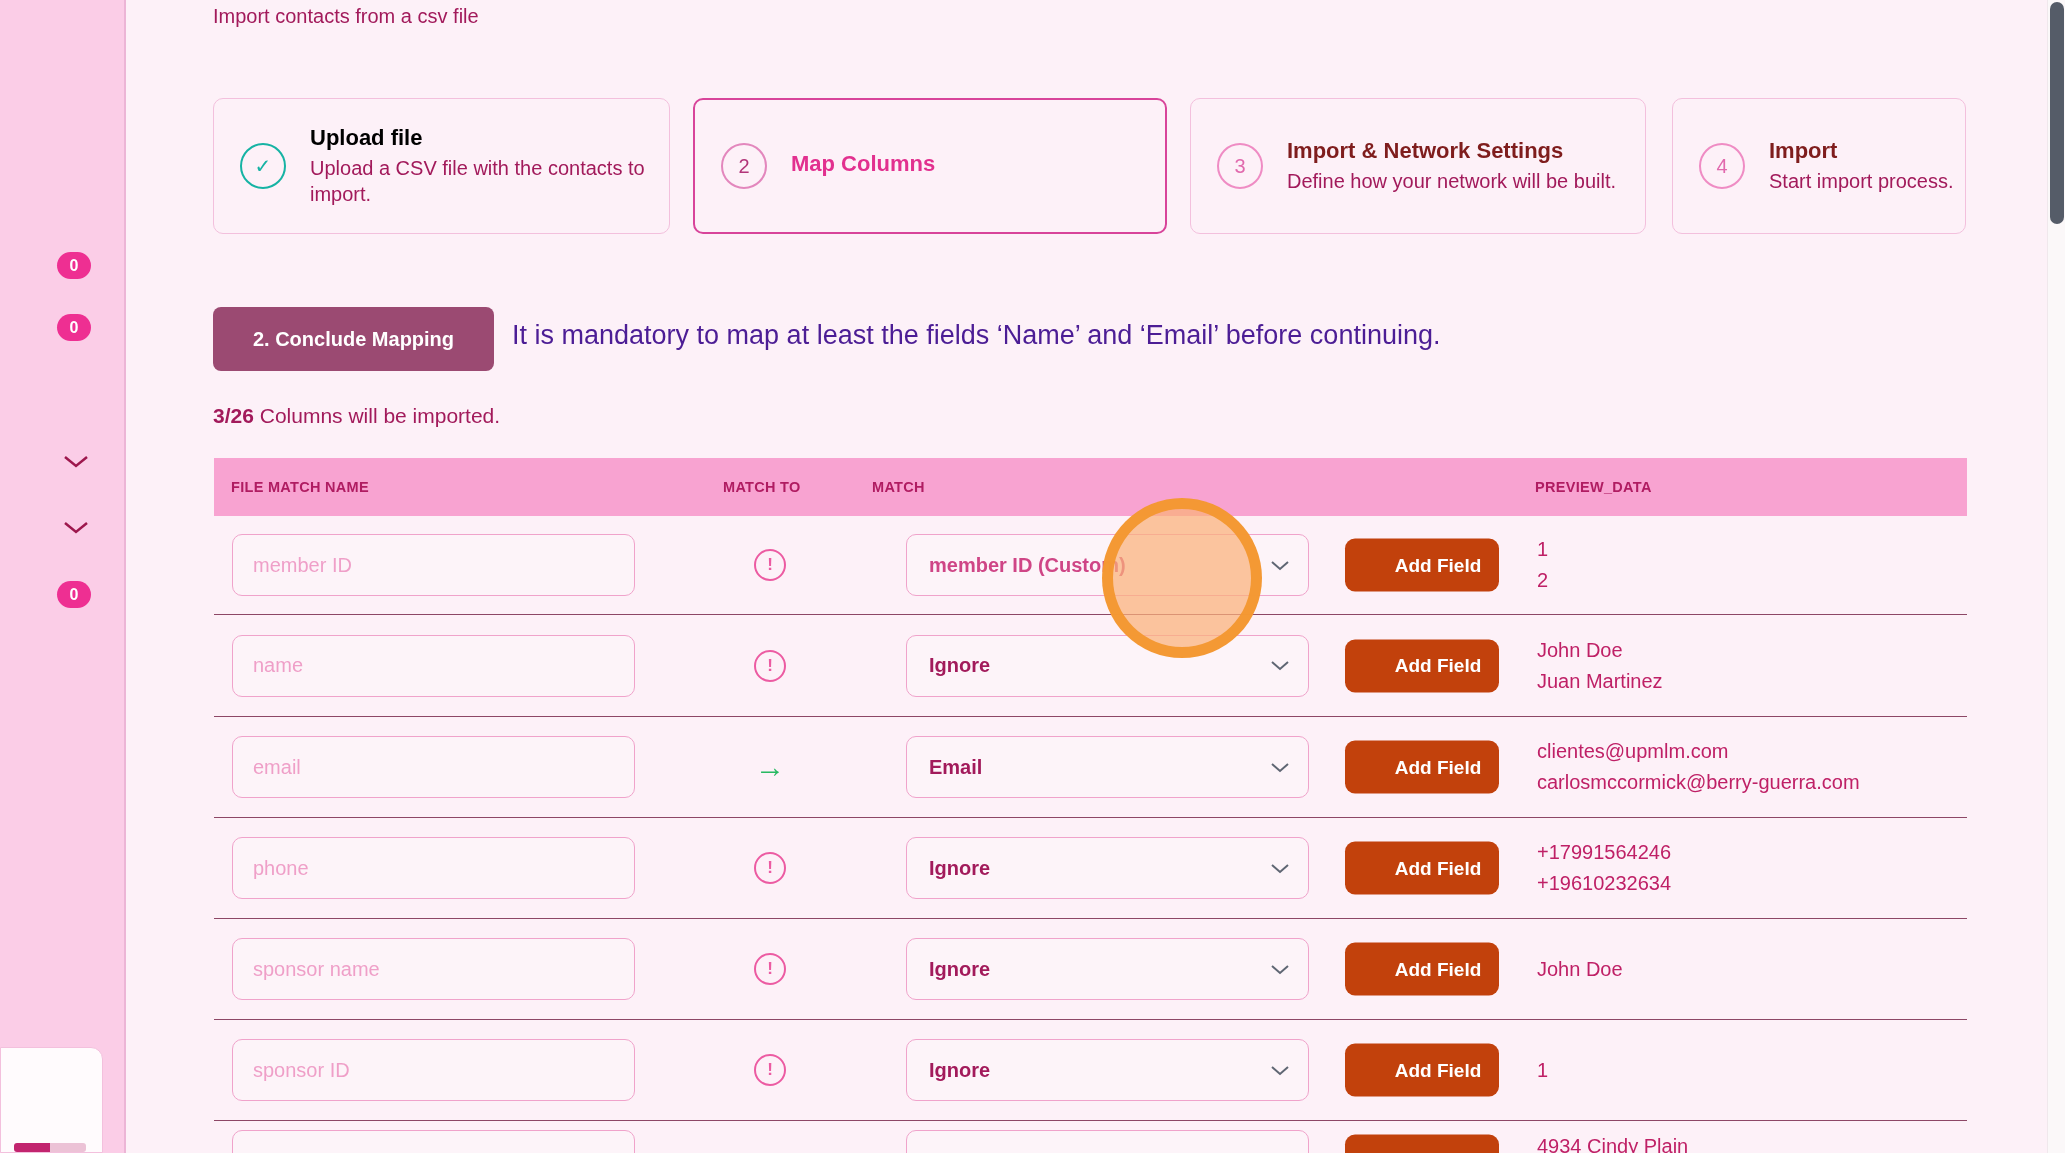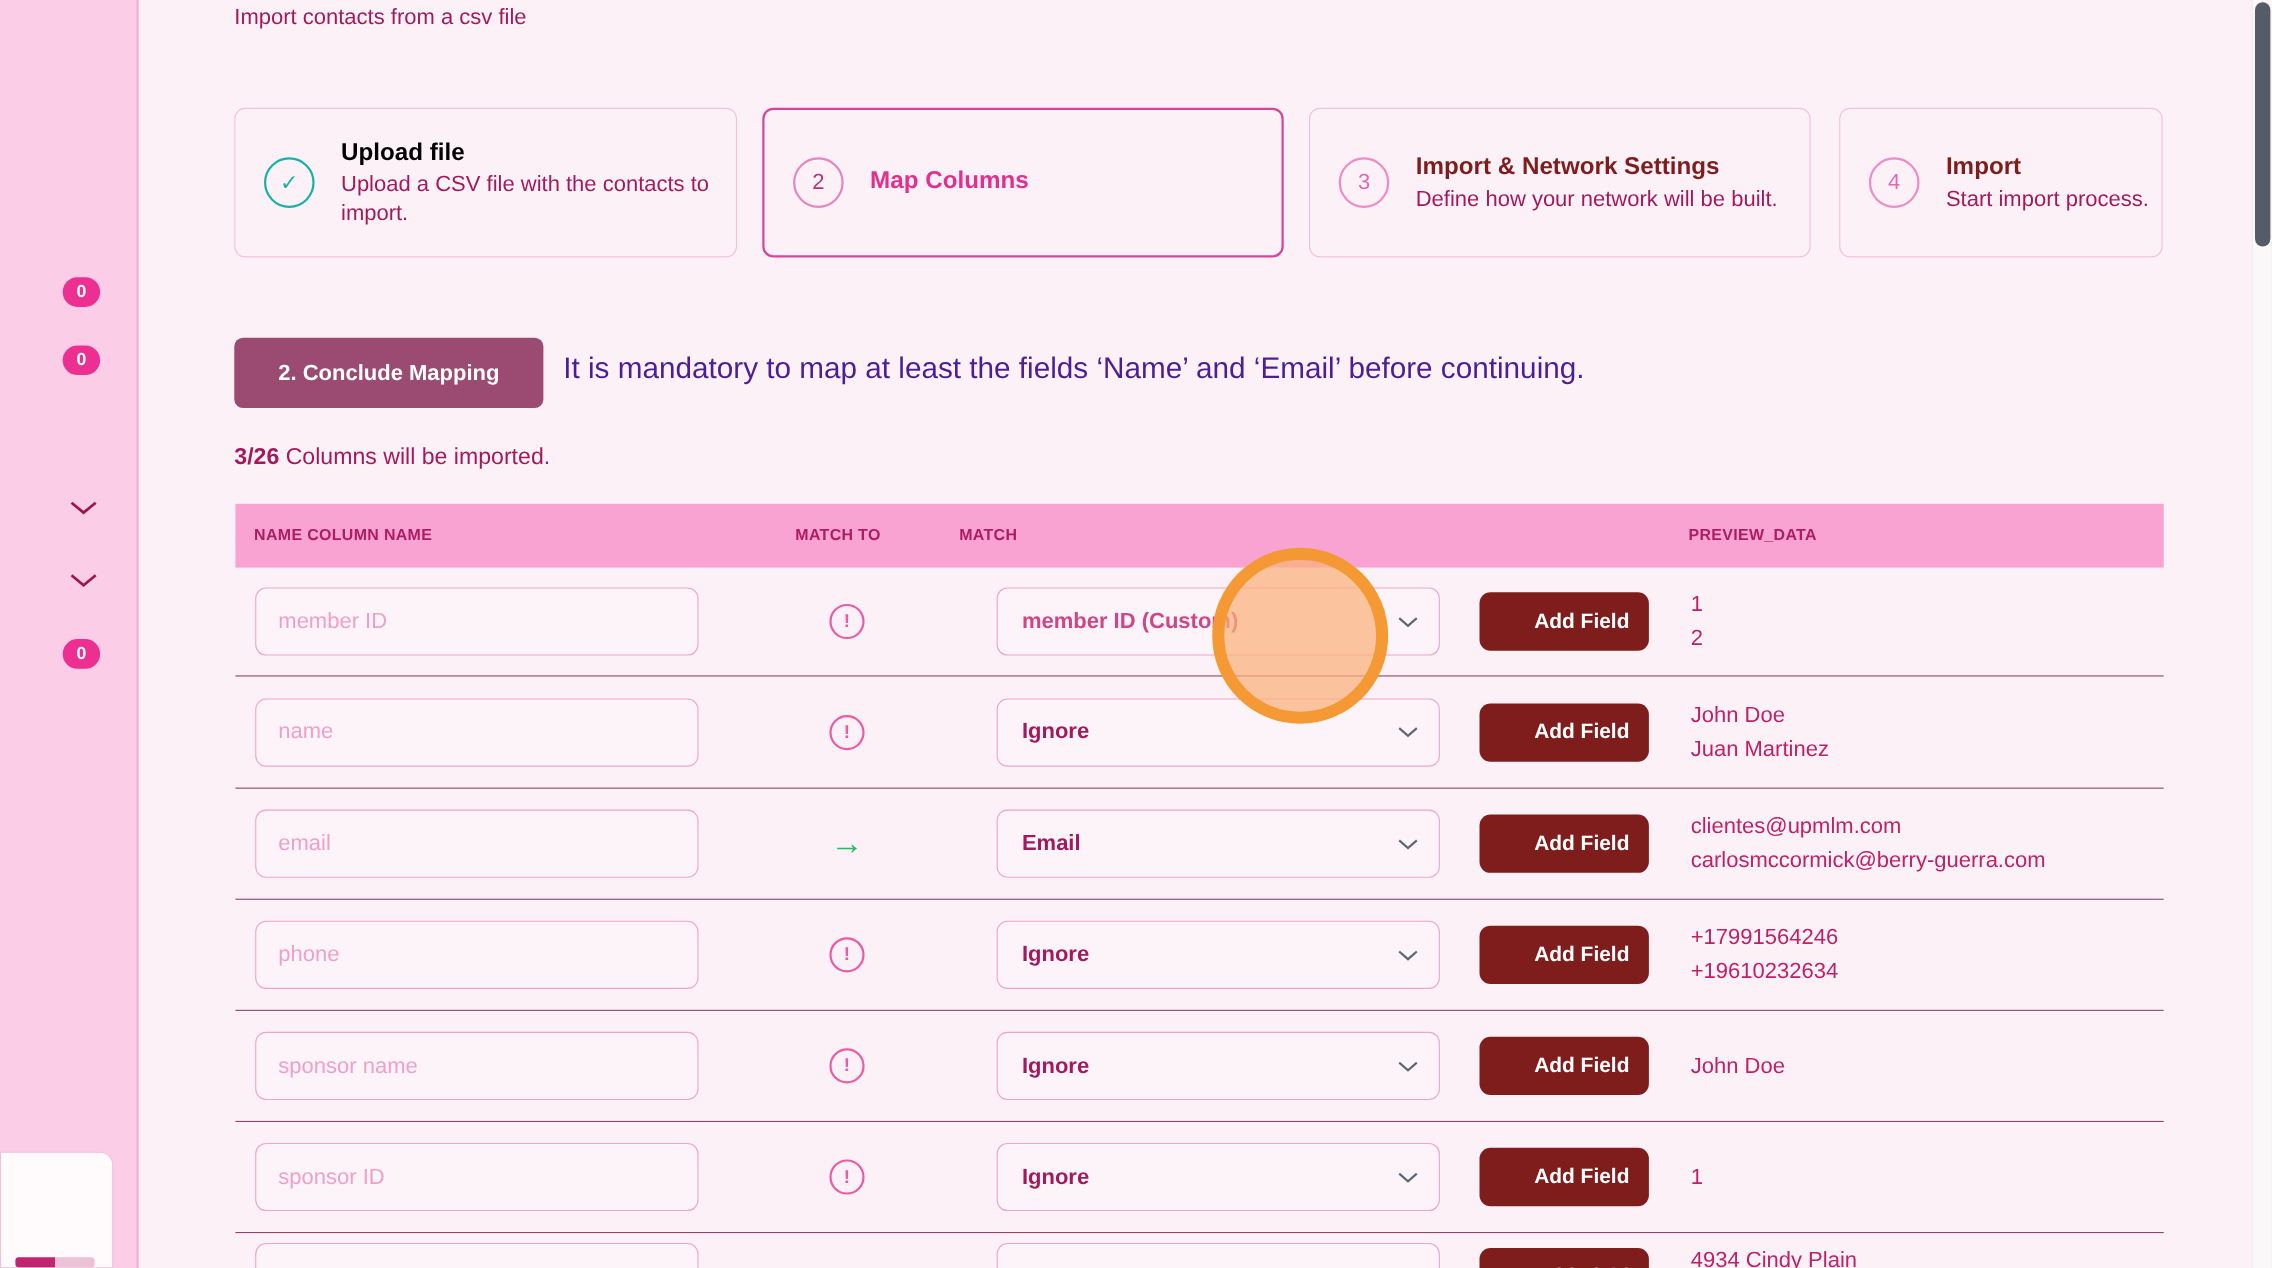--- a/index.html
+++ b/index.html
@@ -83,21 +83,21 @@
 
   .sel { position:absolute; left:692px; top:50%; transform:translateY(-50%);
          width:403px; height:62px; border:1.5px solid #f0a3cb; border-radius:10px;
          background:#fdf4f9; display:flex; align-items:center; cursor:pointer;font-weight:bold; }
   .sel-text { font-size:20px; color:#a21a5b; padding-left:22px; flex:1;
               white-space:nowrap; overflow:hidden; }
   .sel-text.custom { color:#cf4586; }
   .sel svg { margin-right:18px; flex:0 0 auto; }
 
   .add-btn { position:absolute; left:1131px; top:50%; transform:translateY(-50%);
-             width:154px; height:53px; background:#7f1d1d; border:none; border-radius:10px;
+             width:154px; height:53px; background:#c2410c; border:none; border-radius:10px;
              color:#fff; font-size:19px; font-weight:bold; font-family:inherit; cursor:pointer;padding-left:32px; }
 
   .preview { position:absolute; left:1323px; top:0; height:100%; display:flex;
              flex-direction:column; justify-content:center; font-size:20px;
              line-height:31px; color:#bf2066; }
   .preview.top { justify-content:flex-start; padding-top:10px; }
 
   
   .click-circle { position:absolute; left:1102px; top:498px; width:160px; height:160px;
                   border-radius:50%; border:11px solid rgba(244,151,48,.96);
@@ -162,21 +162,21 @@
     <div class="step-desc">Start import process.</div>
   </div>
 </div>
 
 <button class="conclude-btn">2. Conclude Mapping</button>
 <div class="warning-text">It is mandatory to map at least the fields ‘Name’ and ‘Email’ before continuing.</div>
 
 <div class="count-line"><b>3/26</b><span> Columns will be imported.</span></div>
 
 <div class="thead">
-  <div class="th th1">NAME COLUMN NAME</div>
+  <div class="th th1">FILE MATCH NAME</div>
   <div class="th th2">MATCH TO</div>
   <div class="th th3">MATCH</div>
   <div class="th th4">PREVIEW_DATA</div>
 </div>
 
 <div class="rows">
 
   <div class="t-row" style="height:99px">
     <input class="col-input" readonly="" value="member ID" style="">
     <span class="match warn">

